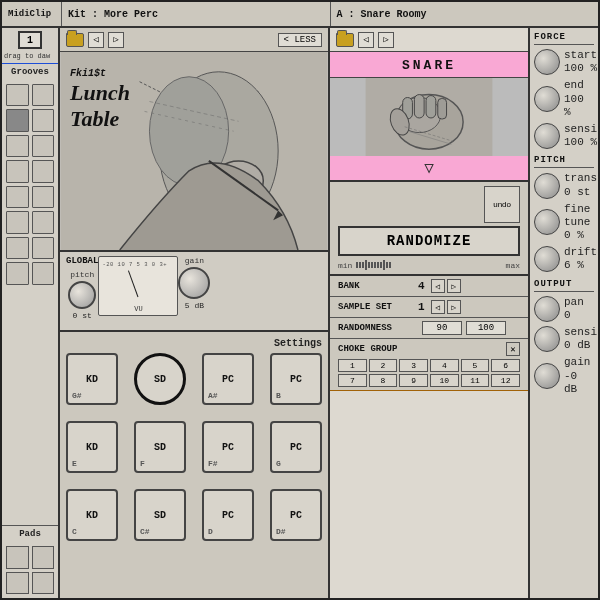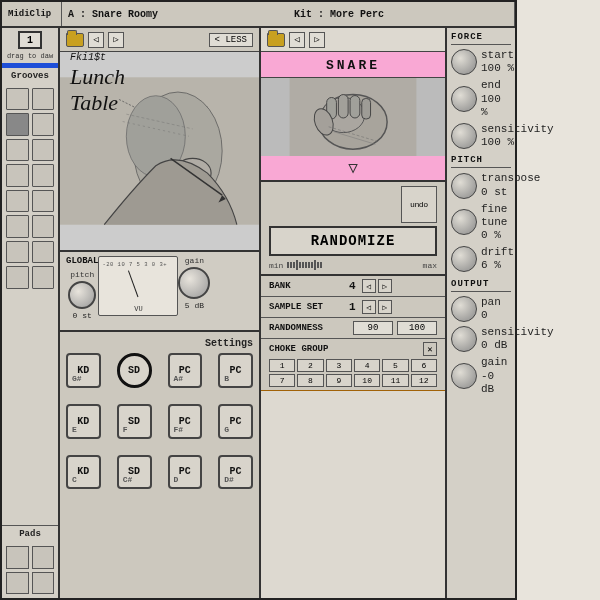--- a/index.html
+++ b/index.html
@@ -7,21 +7,21 @@
       width: 600px;
       height: 600px;
       background: #e8e4dc;
       font-family: 'Courier New', monospace;
       overflow: hidden;
       position: relative;
     }
 
     
     .app-container {
-      width: 517px;
+      width: 600px;
       height: 600px;
       background: #ddd9d0;
       display: flex;
       flex-direction: column;
       border: 2px solid #222;
     }
 
     
     .header-bar {
       display: flex;
@@ -53,23 +53,22 @@
     .left-sidebar {
       width: 58px;
       display: flex;
       flex-direction: column;
       border-right: 2px solid #333;
       background: #d4d0c7;
     }
     .drag-to-daw {
       font-size: 7px;
       color: #333;
-      text-align: center;
       padding: 2px;
-      border-bottom: 5px solid #1d4ed8;
+      border-bottom: 1px solid #1d4ed8;
       line-height: 1.1;
     }
     .num-box {
       width: 24px;
       height: 18px;
       border: 2px solid #333;
       display: flex;
       align-items: center;
       justify-content: center;
       font-size: 10px;
@@ -131,24 +130,24 @@
     
     .artwork-area {
       height: 200px;
       position: relative;
       border-bottom: 2px solid #333;
       background: #ccc;
       overflow: hidden;
     }
     .artwork-title {
       position: absolute;
-      top: 0;
+      top: 16px;
       left: 10px;
       font-size: 11px;
-      font-weight: normal;
+      font-weight: bold;
       color: #111;
       font-style: italic;
       line-height: 1.2;
       z-index: 2;
     }
 
     
     .nav-controls {
       display: flex;
       align-items: center;
@@ -586,25 +585,25 @@
   </style>
 </head>
 <body>
 
 <div class="app-container">
 
   <div class="header-bar">
     <div class="header-section midi-clip">
       <span style="font-size:9px;">MidiClip</span>
     </div>
+    <div class="header-section kit-section">
+      <span style="font-size:10px;">Kit : More Perc</span>
+    </div>
     <div class="header-section a-section">
       <span style="font-size:10px;">A : Snare Roomy</span>
-    </div>
-    <div class="header-section kit-section">
-      <span style="font-size:10px;">Kit : More Perc</span>
     </div>
   </div>
 
   <div class="main-content">
 
     <div class="left-sidebar">
       <div class="num-box">1</div>
       <div class="drag-to-daw">drag to daw</div>
       <div class="grooves-label">Grooves</div>
       <div class="groove-grid-group">

